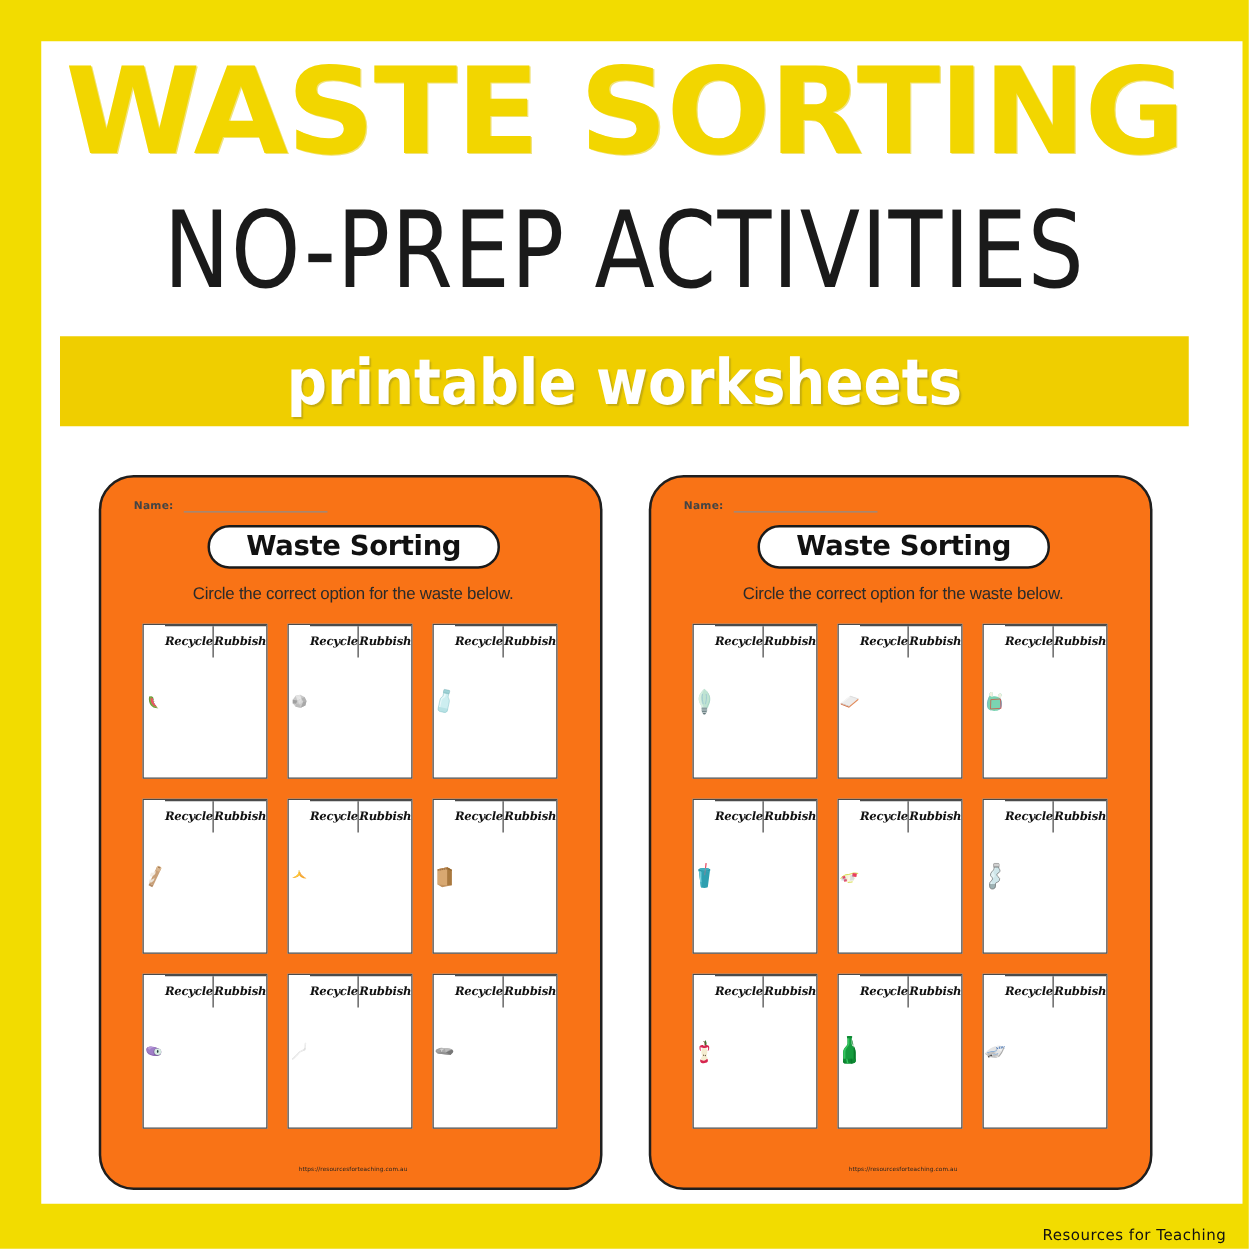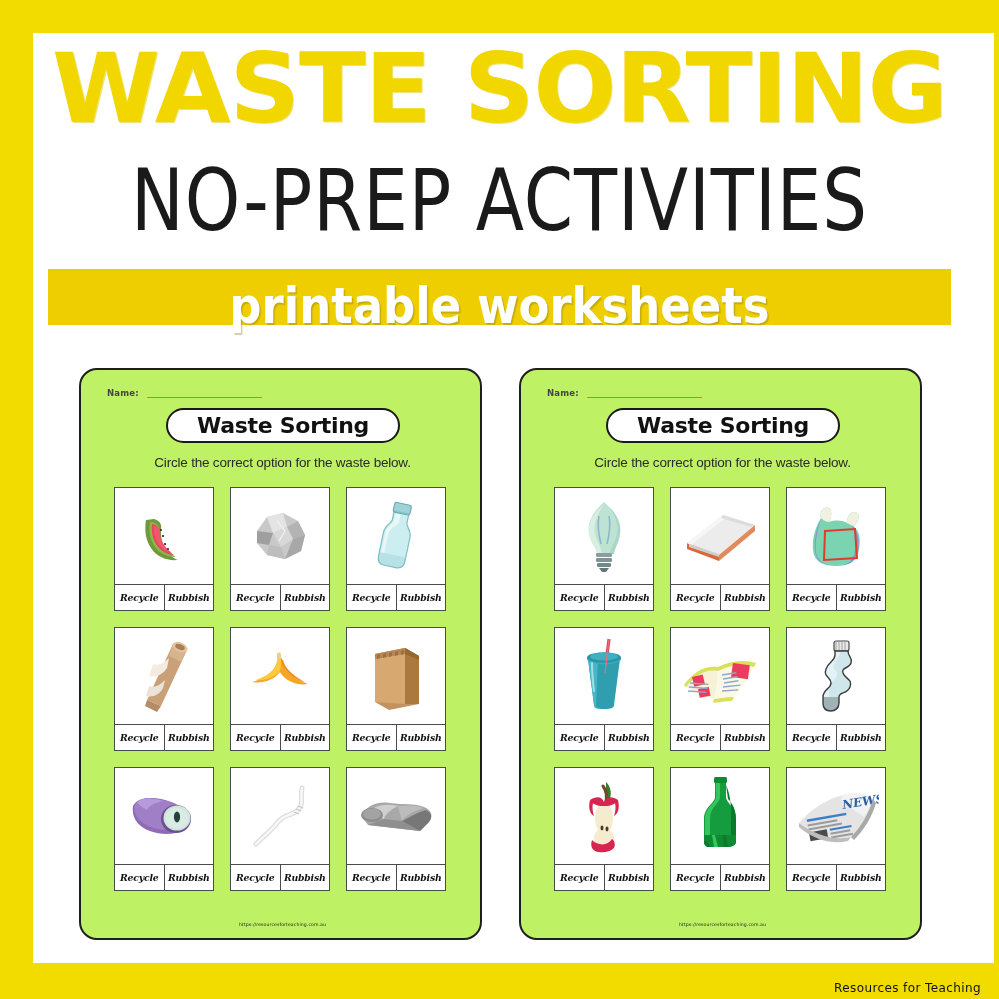--- a/index.html
+++ b/index.html
@@ -41,21 +41,21 @@
     font-size:72px;
     line-height:78px;
     letter-spacing:1px;
     color:#1a1a1a;
     transform:scaleY(1.18) scaleX(0.98);
     white-space:nowrap;
   }
   .banner{
     position:absolute;
     left:15px; top:236px;
-    width:903px; height:56px;
+    width:903px; height:72px;
     background:#EFCE00;
   }
   .banner-text{
     position:absolute; left:0; top:0; width:903px; height:72px;
     display:flex; align-items:center; justify-content:center;
     font-family:"DejaVu Sans", sans-serif;
     font-weight:700;
     font-size:45px;
     color:#ffffff;
     letter-spacing:0px;
@@ -65,24 +65,24 @@
   }
 
   
   .sheets{
     position:absolute;
     left:0; top:335px;
     width:933px; height:590px;
   }
   .sheet{
     position:absolute;
-    top:0; width:403px; height:572px;
-    background:#bef264;
+    top:12px; width:403px; height:572px;
+    background:#f97316;
     border:2.5px solid #1f1f1f;
-    border-radius:18px;
+    border-radius:28px;
     box-sizing:border-box;
   }
   .sheet.left{left:46px;}
   .sheet.right{left:486px;}
 
   .name-row{
     position:absolute; left:26px; top:17px;
     display:flex; align-items:flex-end; gap:8px;
   }
   .name-label{
@@ -122,21 +122,21 @@
     position:absolute; left:33px; top:117px;
     display:grid;
     grid-template-columns:repeat(3, 100px);
     grid-template-rows:repeat(3, 124px);
     column-gap:16px; row-gap:16px;
   }
   .cell{
     width:100px; height:124px;
     border:1.6px solid #4a4a4a;
     box-sizing:border-box;
-    display:flex; flex-direction:column;
+    display:flex; flex-direction:row;
     background:#fff;
   }
   .cell-art{
     flex:1 1 auto;
     display:flex; align-items:center; justify-content:center;
     overflow:hidden;
   }
   .cell-art svg{display:block;}
   .options{
     height:25px; flex:0 0 25px;

